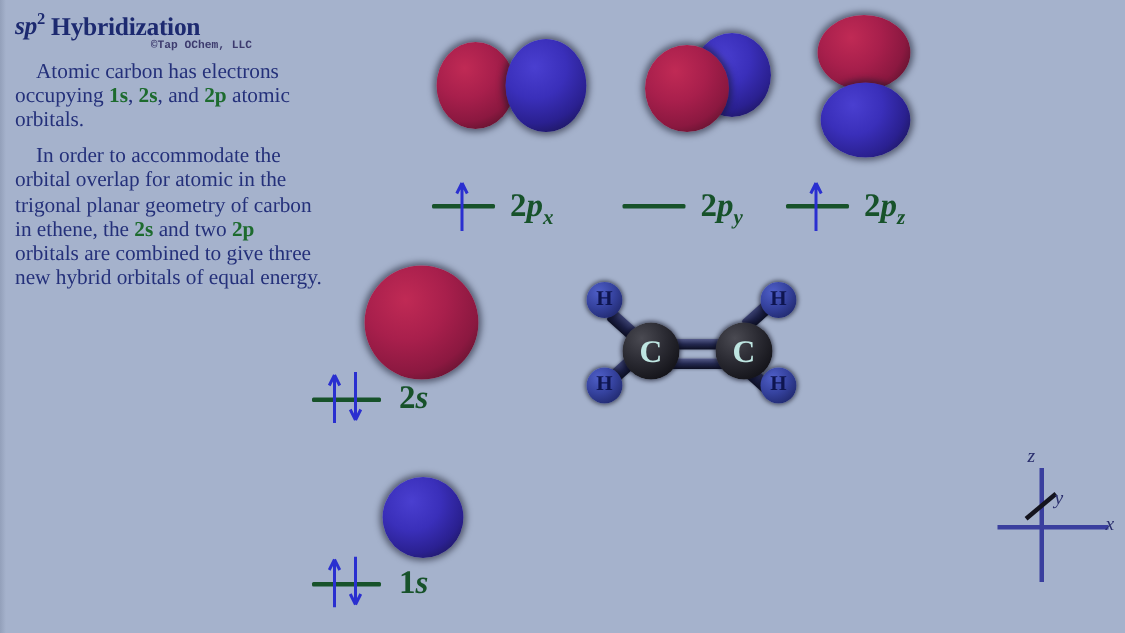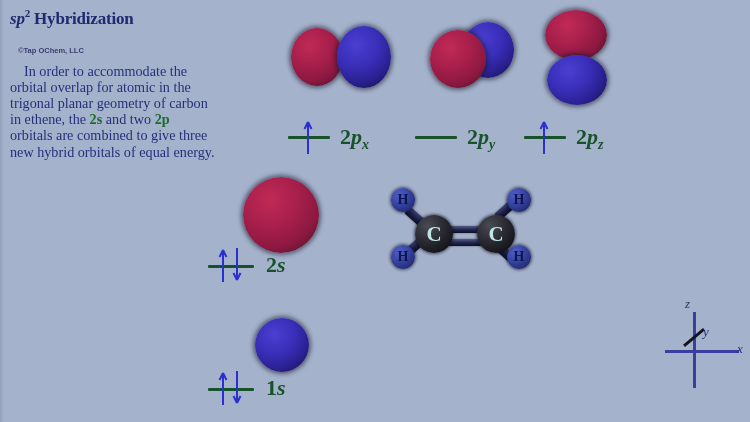--- a/index.html
+++ b/index.html
@@ -49,25 +49,25 @@
     margin-top: 16px;
   }
   sup.sp2 {
     font-size: 11px;
     font-style: normal;
     vertical-align: super;
   }
   .copyright {
     color: #3d3b6e;
     font-size: 7.5px;
-    font-family: Liberation Sans, sans-serif;
-    font-weight: bold;
-    text-align: left;
+    font-family: Liberation Mono, monospace;
+    font-weight: bold;
+    text-align: right;
     width: 150px;
-    margin-top: 18px;
+    margin-top: 0px;
     margin-left: 8px;
   }
   .para {
     color: #24307a;
     font-size: 14.2px;
     line-height: 16.2px;
     text-indent: 14px;
     margin-top: 5px;
   }
   .para.second {
@@ -220,20 +220,21 @@
   <div class="edge-strip"></div>
 
   <div class="text-panel">
 
     <div class="title">
       <div class="line2"><span>sp</span><sup class="sp2">2</sup><span class="nonital"> Hybridization</span></div>
     </div>
 
     <div class="copyright">©Tap OChem, LLC</div>
 
+    <div class="para"><span>Atomic carbon has electrons occupying </span><span class="orb"><span>1s</span></span><span>, </span><span class="orb"><span>2s</span></span><span>, and </span><span class="orb"><span>2p</span></span><span> atomic orbitals.</span></div>
 
     <div class="para second"><span>In order to accommodate the orbital overlap for atomic in the trigonal planar geometry of carbon in ethene, the </span><span class="orb"><span>2s</span></span><span> and two </span><span class="orb"><span>2p</span></span><span> orbitals are combined to give three new hybrid orbitals of equal energy.</span></div>
 
   </div>
 
   <div id="px-red" class="lobe lobe-red"></div>
   <div id="px-blue" class="lobe lobe-blue"></div>
 
   <div id="py-blue" class="lobe lobe-blue"></div>
   <div id="py-red" class="lobe lobe-red"></div>

